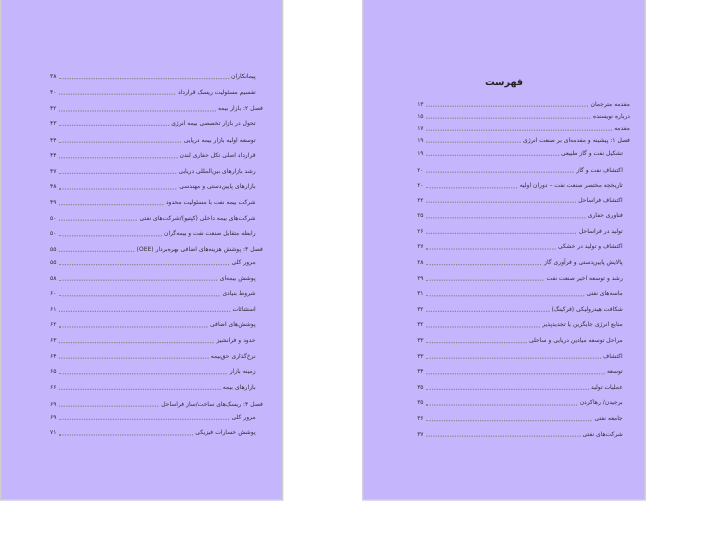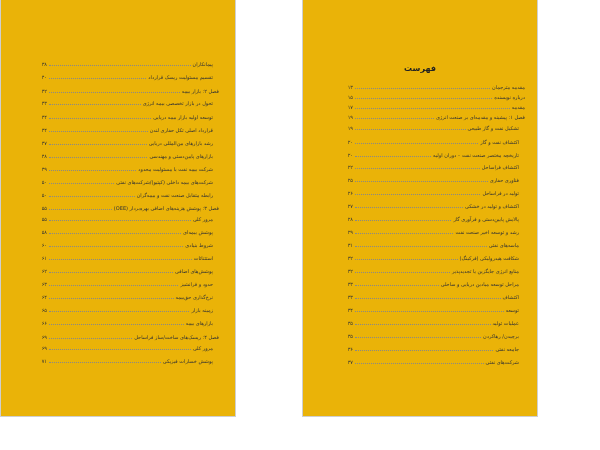--- a/index.html
+++ b/index.html
@@ -1,17 +1,17 @@
 <!DOCTYPE html>
 <html><head>
 <meta charset="utf-8">
 <style>
   html,body{margin:0;padding:0;background:#ffffff;}
   body{width:600px;height:450px;position:relative;overflow:hidden;font-family:"DejaVu Sans",sans-serif;}
-  .page{position:absolute;top:0;height:417px;width:236px;background:#eab308;border:1px solid #cfcfcf;border-top:none;box-sizing:border-box;}
+  .page{position:absolute;top:0;height:417px;width:236px;background:#c4b5fd;border:1px solid #cfcfcf;border-top:none;box-sizing:border-box;}
   .page.left{left:0;}
   .page.right{left:302px;}
   .title{position:absolute;top:64px;left:0;right:0;text-align:center;font-size:8px;font-weight:bold;color:#222;}
   .toc{position:absolute;left:0;right:0;}
   .row{position:absolute;height:10px;display:flex;flex-direction:row;align-items:flex-end;direction:ltr;}
   .num{font-size:5px;color:#333;width:10px;text-align:right;flex:0 0 auto;line-height:6px;}
   .dots{flex:1 1 auto;border-bottom:1px dotted #888;margin:0 2px 1px 2px;height:0;}
   .label{font-size:5px;color:#333;white-space:nowrap;direction:rtl;line-height:6px;flex:0 0 auto;}
 </style>
 </head>

